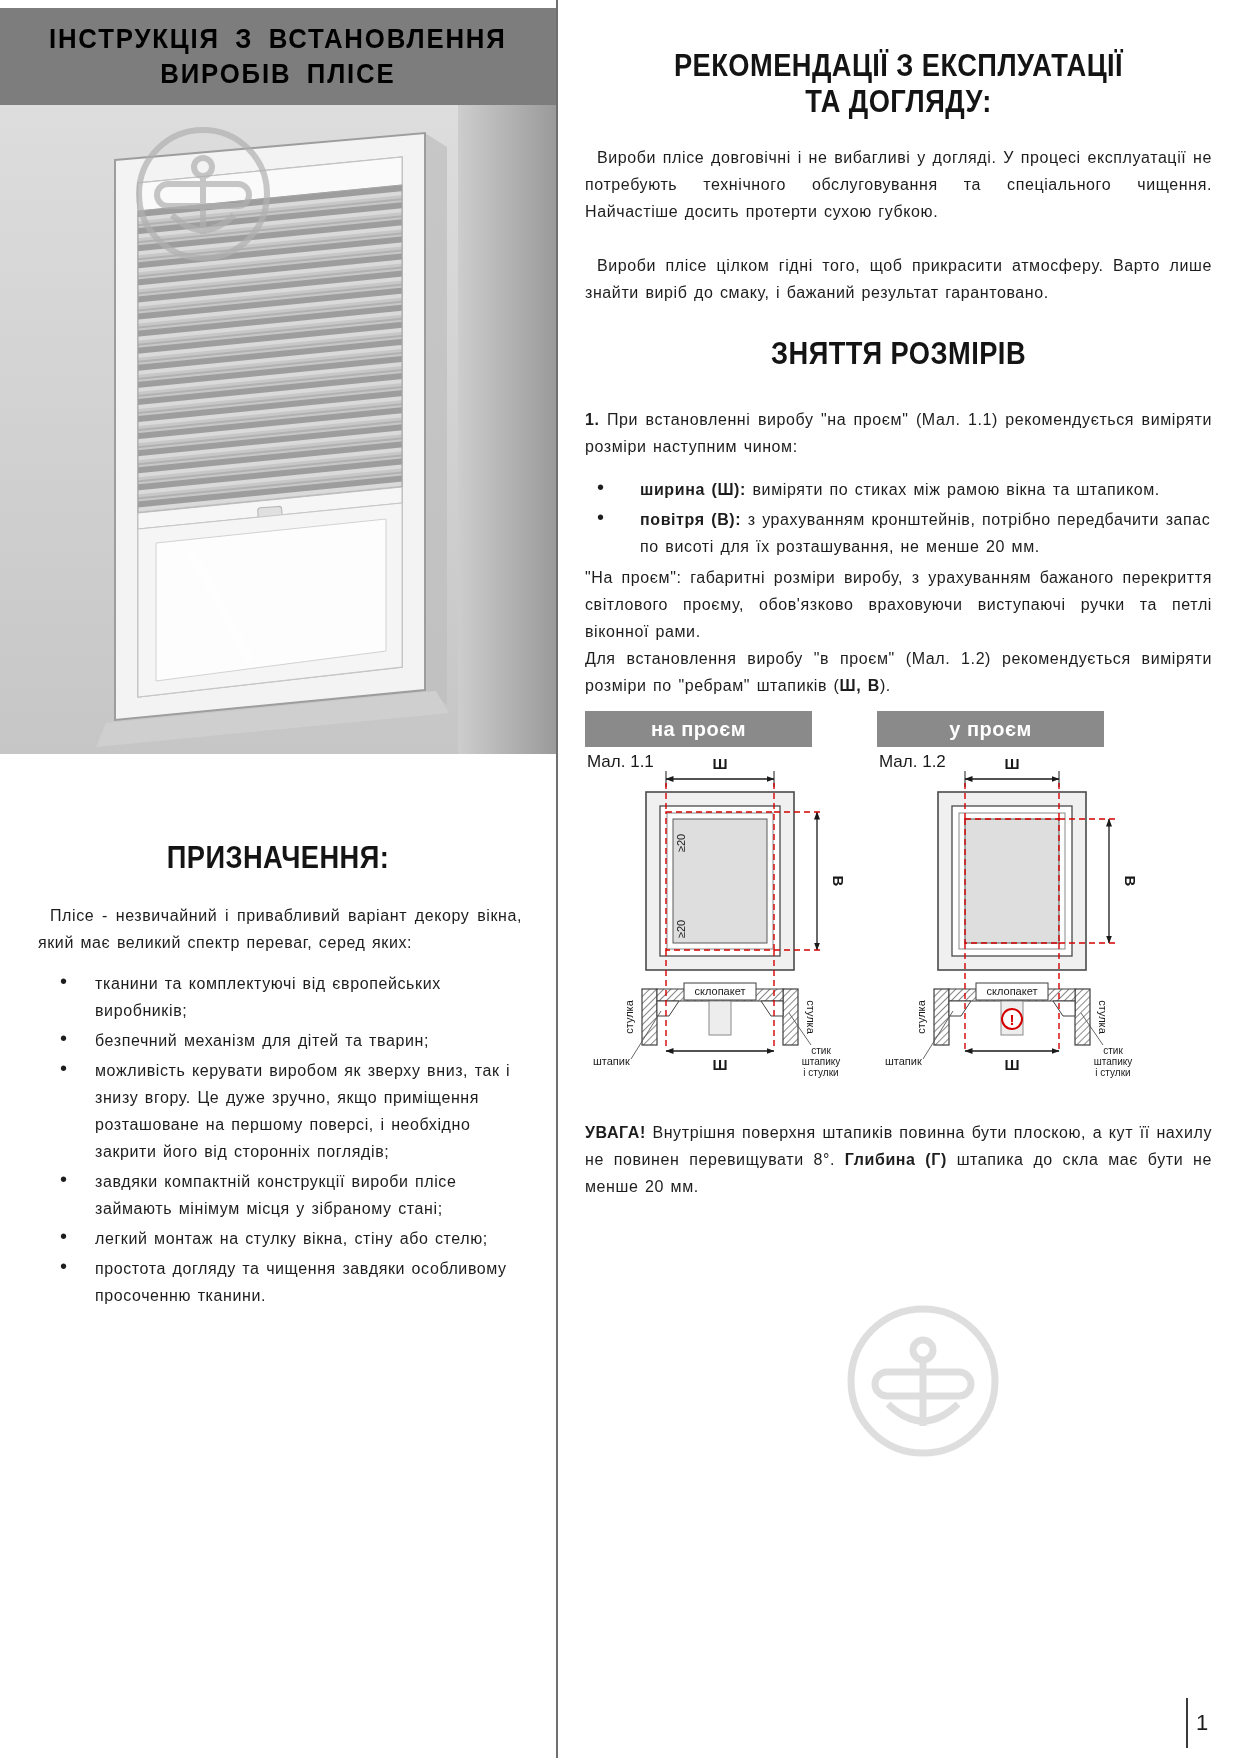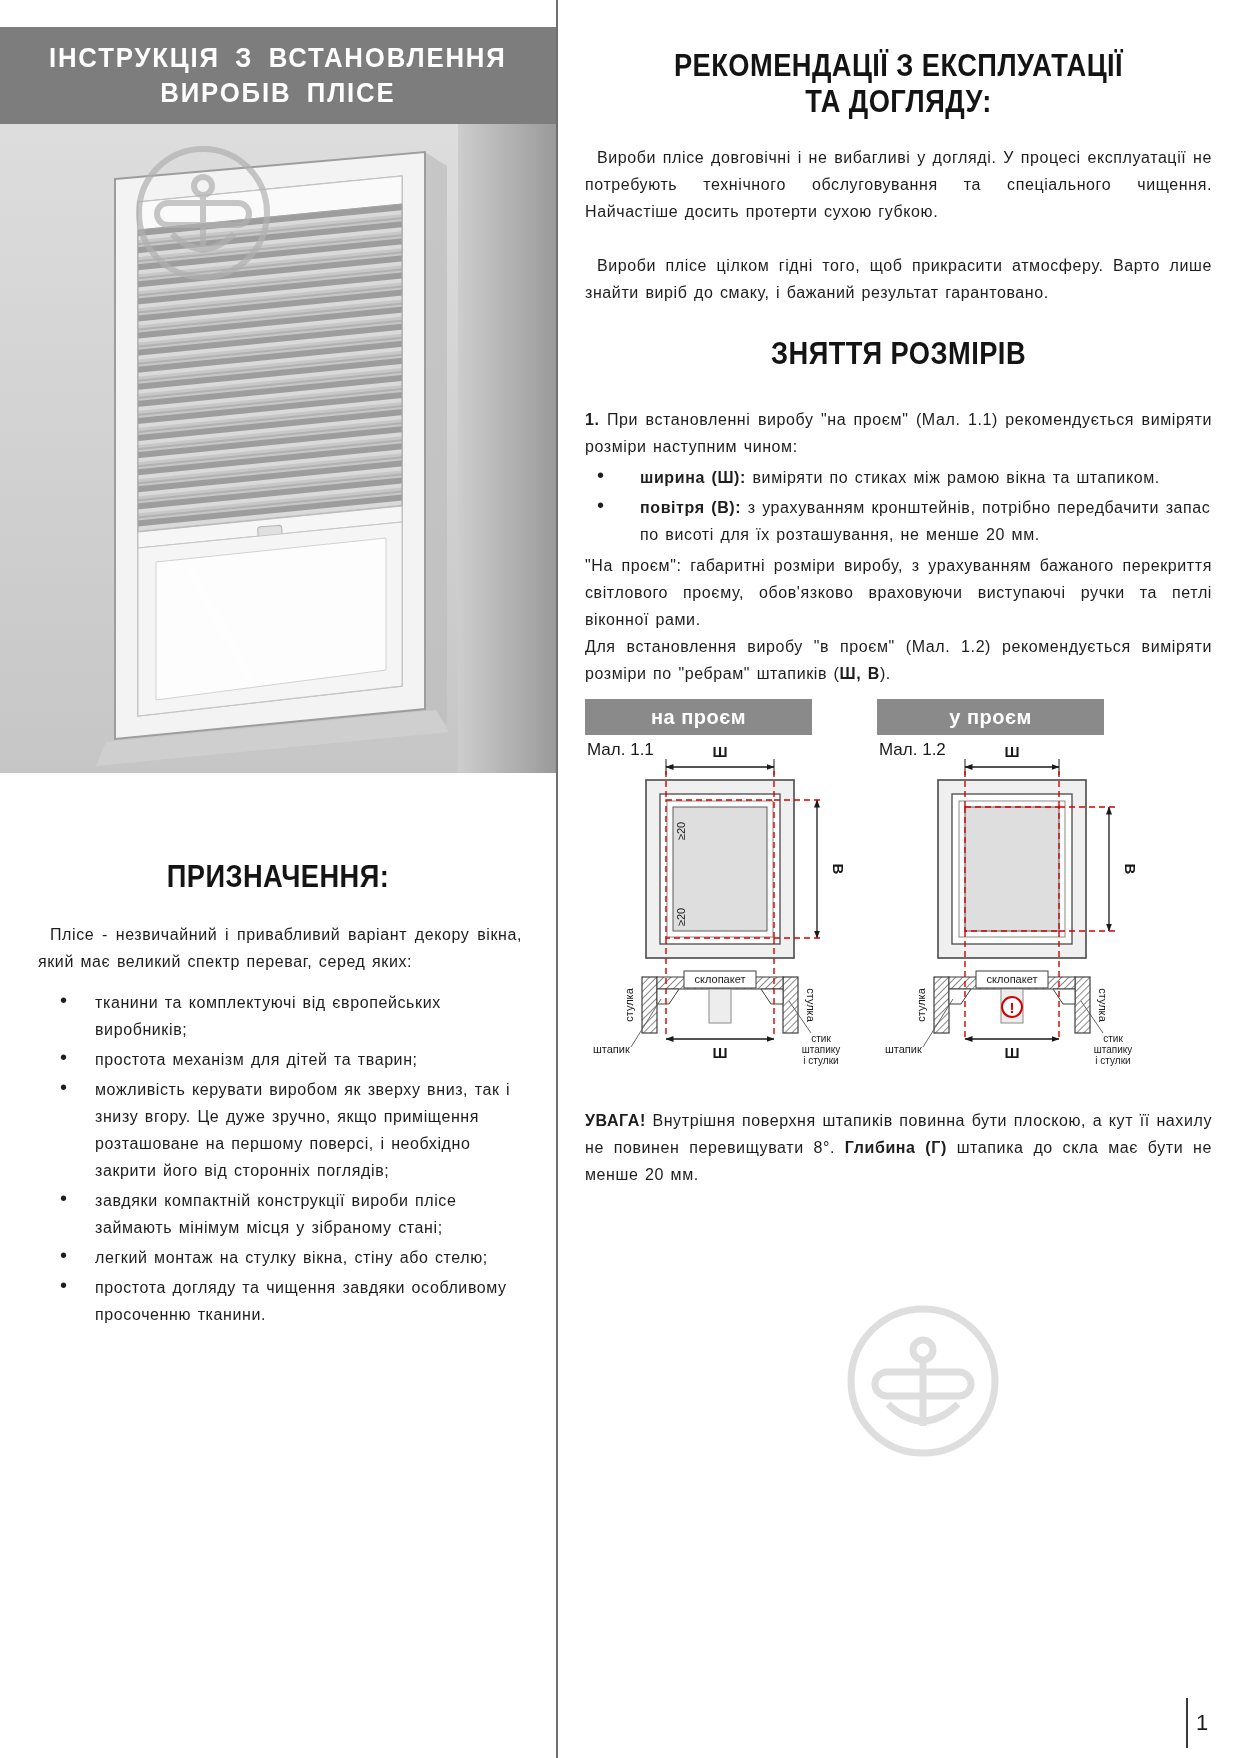--- a/index.html
+++ b/index.html
@@ -6,21 +6,21 @@
   html,body { background:#ffffff; }
   .page {
     position:relative; width:1245px; height:1758px; background:#ffffff;
     font-family:"Liberation Sans", sans-serif; color:#1d1d1d; overflow:hidden;
   }
   .divider { position:absolute; left:556px; top:0; width:2px; height:100%; background:#6f6f6f; }
 
   
   .lcol { position:absolute; left:0; top:0; width:556px; z-index:1; }
   .lh-band {
-    margin-top:27px; width:556px; height:97px; background:#7d7d7d; color:#ffffff;
+    margin-top:8px; width:556px; height:97px; background:#7d7d7d; color:#000000;
     display:flex; flex-direction:column; align-items:center; justify-content:center; gap:3px;
   }
   .lh-line { font-size:28px; font-weight:bold; letter-spacing:2px; word-spacing:7px; transform:scaleX(0.92); white-space:nowrap; }
   .photo { width:556px; height:649px; display:block; }
   .heading {
     font-size:31px; font-weight:bold; text-align:center; color:#141414;
     transform:scaleX(0.88); letter-spacing:0.5px;
   }
   .lcol .heading { margin-top:86px; }
   .ltext { padding:0 34px 0 38px; }
@@ -33,21 +33,21 @@
   .blist-r li { padding-left:55px; }
   .blist-r li::before { left:12px; }
 
   
   .rcol { position:absolute; left:585px; top:8px; width:627px; z-index:1; }
   .r-h1 { margin-top:40px; line-height:36px; }
   .rcol .body.p1 { margin-top:24px; }
   .rcol .body.p3 { margin-top:27px; }
   .r-h2 { margin-top:30px; }
   .step { margin-top:34px; }
-  .rcol .blist { margin-top:4px; }
+  .rcol .blist { margin-top:16px; }
   .p-na { margin-top:4px; }
 
   .diagrams { display:flex; gap:6px; margin-top:12px; }
   .diagram { width:286px; }
   .dg-header {
     width:227px; height:36px; background:#8a8a8a; color:#ffffff;
     font-size:20px; font-weight:bold; letter-spacing:0.5px;
     display:flex; align-items:center; justify-content:center;
   }
   .dg-svg { display:block; margin-top:2px; }
@@ -125,21 +125,21 @@
         <rect x="157" y="79" width="92" height="22" rx="11"></rect>
       </g>
     </svg>
 
     <h2 class="heading">ПРИЗНАЧЕННЯ:</h2>
 
     <div class="ltext">
       <p class="body ind intro">Плісе - незвичайний і привабливий варіант декору вікна, який має великий спектр переваг, серед яких:</p>
       <ul class="blist">
         <li><span class="body">тканини та комплектуючі від європейських виробників;</span></li>
-        <li><span class="body">простота механізм для дітей та тварин;</span></li>
+        <li><span class="body">безпечний механізм для дітей та тварин;</span></li>
         <li><span class="body">можливість керувати виробом як зверху вниз, так і знизу вгору. Це дуже зручно, якщо приміщення розташоване на першому поверсі, і необхідно закрити його від сторонніх поглядів;</span></li>
         <li><span class="body">завдяки компактній конструкції вироби плісе займають мінімум місця у зібраному стані;</span></li>
         <li><span class="body">легкий монтаж на стулку вікна, стіну або стелю;</span></li>
         <li><span class="body">простота догляду та чищення завдяки особливому просоченню тканини.</span></li>
       </ul>
     </div>
   </div>
 
   <div class="rcol">
     <h2 class="heading r-h1">

